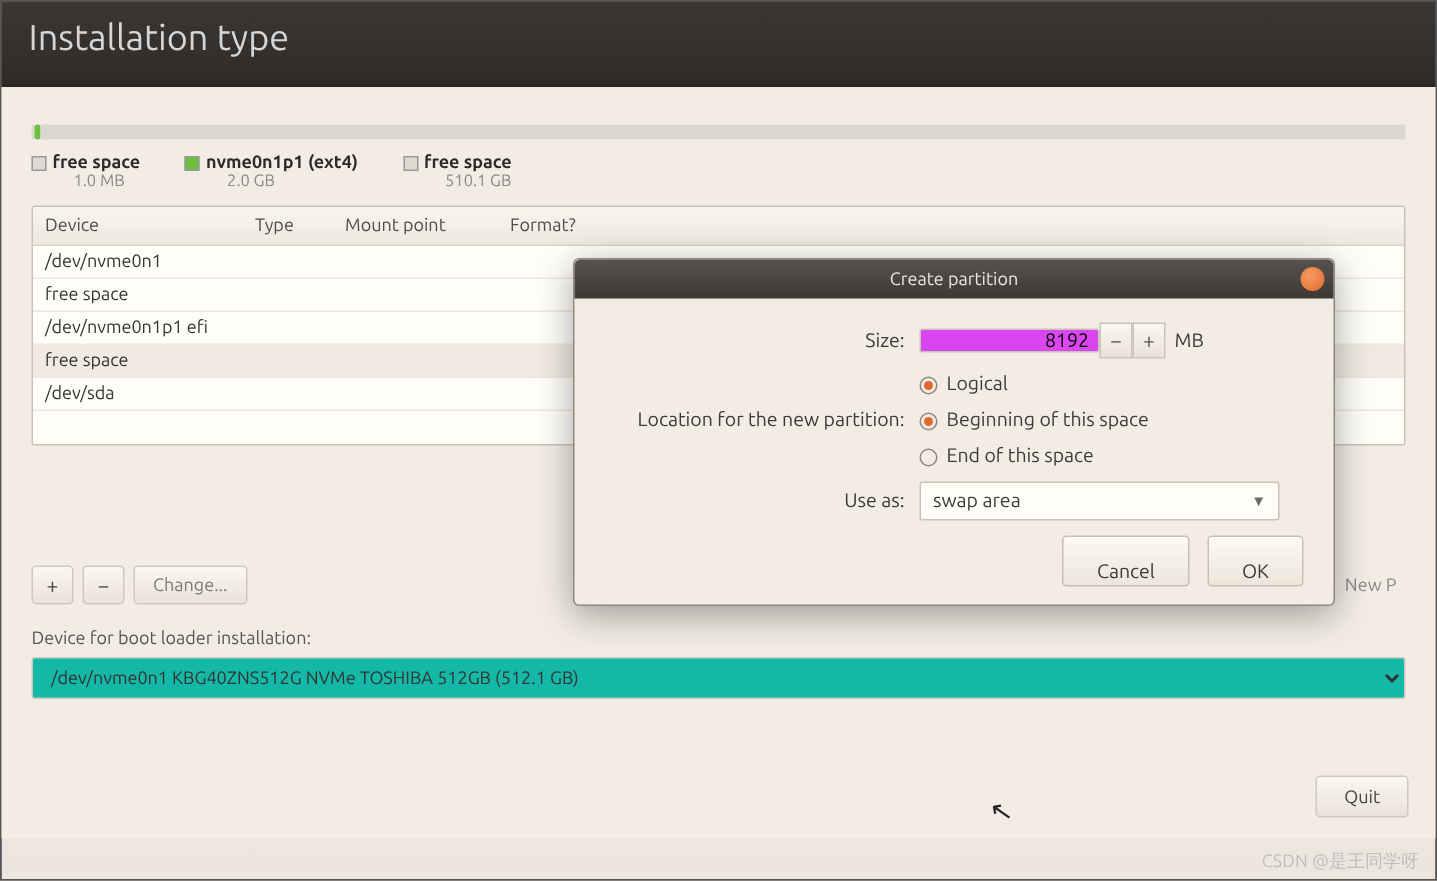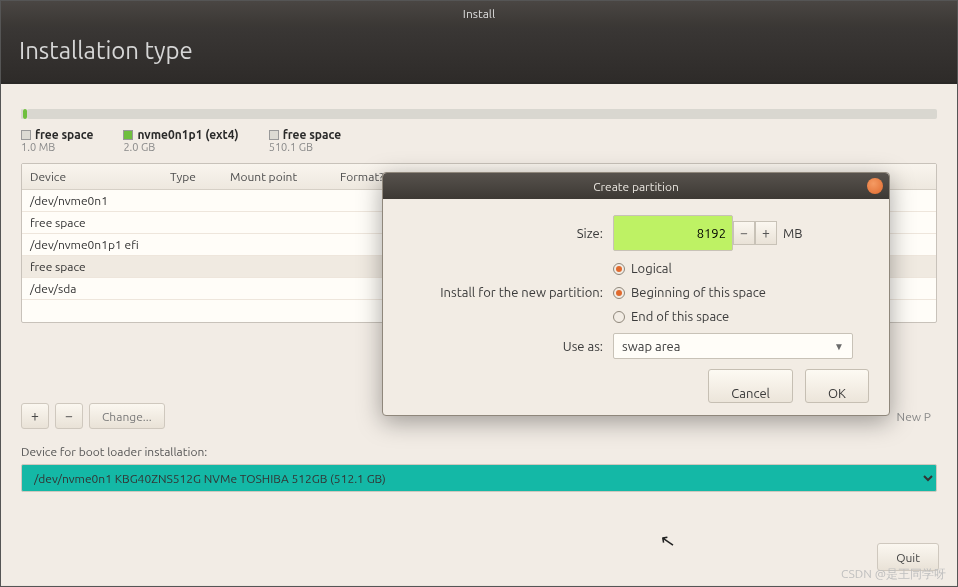--- a/index.html
+++ b/index.html
@@ -8,21 +8,21 @@
   .window { position: absolute; left: 0; top: 0; right: 0; bottom: 0; background: linear-gradient(180deg,#efe9e3 0%, #ece6df 100%); border: 1px solid #555; }
   .winbar { height: 26px; background: linear-gradient(180deg,#4a4643,#3a3734); color: #ddd; text-align: center; font-size: 12px; line-height: 26px; }
   .header { padding: 10px 18px 18px; color: #d6d6d6; font-size: 24px; background: linear-gradient(180deg,#3a3735 0%, #2e2b29 100%); border-bottom: 2px solid #2a2826;}
   .content { padding: 20px 20px 10px 20px; background: #f2ece5; position: relative; height: calc(100% - 26px - 58px); }
 
   .diskbar { display:flex; align-items:center; height: 20px; margin-bottom: 4px; }
   .diskbar .seg { height: 10px; border-radius: 2px; margin-right: 0; }
   .disk-legend { display:flex; gap: 30px; font-size: 12px; color: #2a2a2a; margin-bottom: 10px; }
   .disk-legend .item { display:flex; flex-direction: column; }
   .disk-legend .title { font-weight: bold; display:flex; align-items:center; gap:4px;}
-  .disk-legend .sub { color:#8a8a8a; font-size: 11px;}
+  .disk-legend .sub { color:#8a8a8a; font-size: 11px; margin-left: 28px;}
   .sw { width:10px; height:10px; display:inline-block; border:1px solid #999;}
 
   .device-panel { border:1px solid #c8c2ba; background:#fffdf8; border-radius:2px; height: 160px; overflow:hidden; }
   .device-header { display:grid; grid-template-columns: 140px 60px 110px 70px 1fr; font-size:12px; color:#4d4d4d; padding:6px 8px; background:linear-gradient(#f9f5ee,#eee8df); border-bottom:1px solid #d6d0c6;}
   .device-row { font-size:12px; padding:4px 8px; color:#333; border-bottom:1px solid #eee6dc;}
   .device-row.alt { background:#f0eae1;}
 
   .toolbar { margin-top: 80px; display:flex; gap:6px; align-items:center; }
   .tbtn { width:28px; height:26px; border:1px solid #cfc8be; background:linear-gradient(#fbf7f0,#e9e2d7); border-radius:3px; font-size:14px; color:#4a4a4a; text-align:center; line-height:22px;}
   .change-btn { height:26px; padding: 0 12px; border:1px solid #cfc8be; background:linear-gradient(#fbf7f0,#e9e2d7); border-radius:3px; font-size:12px; color:#7a7a7a;}
@@ -33,41 +33,38 @@
 
   .quit { position:absolute; right:18px; bottom:14px; height:28px; padding:0 18px; border:1px solid #cfc8be; background:linear-gradient(#fbf7f0,#e9e2d7); border-radius:3px; font-size:12px; color:#444;}
 
   
   .dialog { position:absolute; left:382px; top:172px; width:508px; background:#f2ece4; border:1px solid #8f877b; border-radius:4px; box-shadow: 0 6px 24px rgba(0,0,0,0.35);}
   .dlgbar { height:26px; background:linear-gradient(#57524d,#3d3934); border-radius:4px 4px 0 0; color:#e9e5df; font-size:12px; display:flex; align-items:center; justify-content:center; position:relative;}
   .dlg-close { position:absolute; right:6px; top:5px; width:16px; height:16px; border-radius:50%; background:radial-gradient(circle at 40% 35%, #f59b63, #e06a2e);}
   .dlg-body { padding: 16px 20px 12px; font-size:13px; color:#3c3c3c; }
   .dlg-row { display:flex; align-items:center; margin-bottom:10px; }
   .dlg-row .lbl { width:210px; text-align:right; padding-right:10px; color:#3a3a3a;}
-  .size-input { width:120px; height:36px; border:1px solid #c8c2b7; background:#bef264; text-align:right; padding:2px 6px; font-size:13px; border-radius:2px;}
+  .size-input { width:120px; height:16px; border:1px solid #c8c2b7; background:#d946ef; text-align:right; padding:2px 6px; font-size:13px; border-radius:2px;}
   .step { width:22px; height:24px; border:1px solid #c8c2b7; background:linear-gradient(#fbf7f0,#e9e2d7); font-size:14px; color:#555; text-align:center; line-height:20px;}
   .unit { margin-left:6px; color:#3a3a3a; }
   .radio { width:12px; height:12px; border:1px solid #8f877b; border-radius:50%; display:inline-block; margin-right:6px; position:relative; top:1px;}
   .radio.sel::after { content:""; position:absolute; left:2px; top:2px; width:6px; height:6px; border-radius:50%; background:#e06a2e;}
   .opt { display:flex; align-items:center; }
   .useas { width:240px; height:26px; border:1px solid #c8c2b7; background:#fffdf8; font-size:13px; padding:2px 8px; border-radius:2px; display:flex; align-items:center; justify-content:space-between;}
   .dlg-actions { display:flex; gap:12px; justify-content:flex-end; margin-top:10px;}
   .btn { height:28px; padding:16px 22px; border:1px solid #c6bfb3; background:linear-gradient(#fdfaf3,#ece5da); border-radius:3px; font-size:13px; color:#3a3a3a;}
   .chev { font-size:10px; color:#6a6a6a;}
 
   .watermark { position:absolute; right:12px; bottom:4px; color:#bfbfbf; font-size:12px;text-align:right; }
   .cursor { position:absolute; left:660px; top:530px; font-size:18px; color:#222; transform:rotate(-10deg);}
 </style>
 </head>
 <body>
 
 <div class="window">
-  <div class="winbar">
-    <span>Install</span>
-  </div>
   <div class="header">
     <span>Installation type</span>
   </div>
   <div class="content">
 
     <div class="diskbar">
       <div class="seg" style="width:0.2%; background:#d9d7d0;"></div>
       <div class="seg" style="width:0.5%; background:#6fbf3e;"></div>
       <div class="seg" style="width:99.3%; background:#d9d7d0;"></div>
     </div>
@@ -144,21 +141,21 @@
 
     <div class="dlg-row">
       <span class="lbl"></span>
       <span class="opt">
           <span class="radio sel"></span>
           <span>Logical</span>
         </span>
     </div>
 
     <div class="dlg-row">
-      <span class="lbl">Install for the new partition:</span>
+      <span class="lbl">Location for the new partition:</span>
       <span class="opt">
           <span class="radio sel"></span>
           <span>Beginning of this space</span>
         </span>
     </div>
     <div class="dlg-row">
       <span class="lbl"></span>
       <span class="opt">
           <span class="radio"></span>
           <span>End of this space</span>

